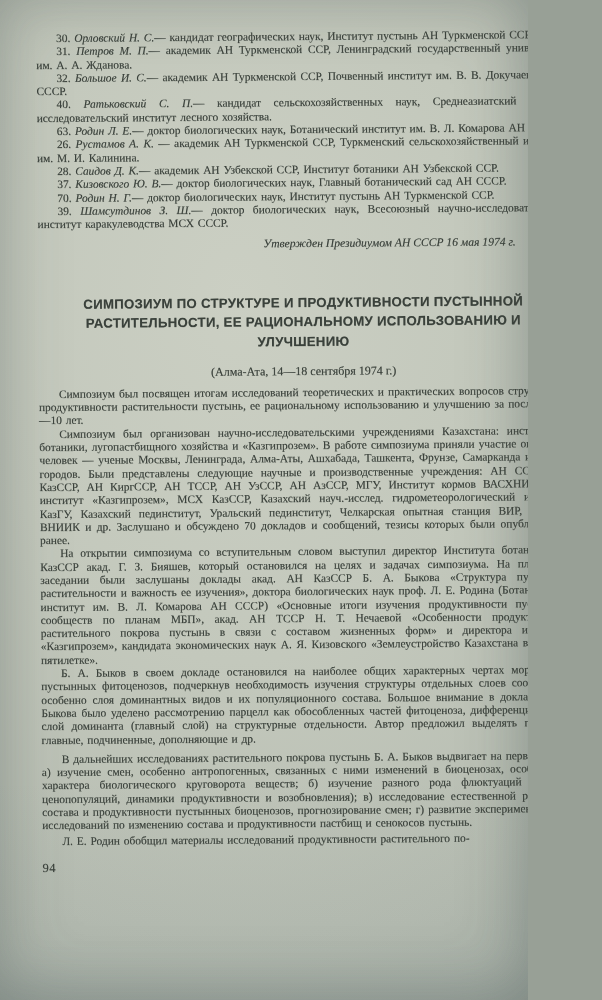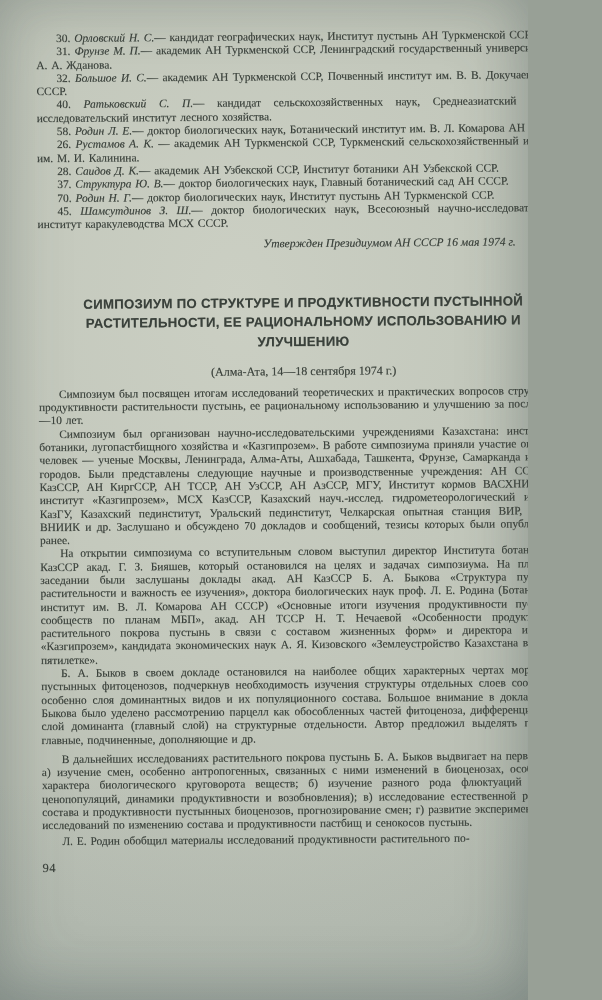--- a/index.html
+++ b/index.html
@@ -48,29 +48,29 @@
   }
 </style>
 </head>
 <body>
 
 <div class="scan">
   <div class="page-content">
 
     <section class="members">
       <p><span>30. </span><i>Орловский Н. С.</i><span>— кандидат географических наук, Институт пустынь АН Туркменской ССР.</span></p>
-      <p><span>31. </span><i>Фрунзе М. П.</i><span>— академик АН Туркменской ССР, Ленинградский государственный университет им. А. А. Жданова.</span></p>
+      <p><span>31. </span><i>Петров М. П.</i><span>— академик АН Туркменской ССР, Ленинградский государственный университет им. А. А. Жданова.</span></p>
       <p><span>32. </span><i>Большое И. С.</i><span>— академик АН Туркменской ССР, Почвенный институт им. В. В. Докучаева МСХ СССР.</span></p>
       <p><span>40. </span><i>Ратьковский С. П.</i><span>— кандидат сельскохозяйственных наук, Среднеазиатский научно-исследовательский институт лесного хозяйства.</span></p>
-      <p><span>58. </span><i>Родин Л. Е.</i><span>— доктор биологических наук, Ботанический институт им. В. Л. Комарова АН СССР.</span></p>
+      <p><span>63. </span><i>Родин Л. Е.</i><span>— доктор биологических наук, Ботанический институт им. В. Л. Комарова АН СССР.</span></p>
       <p><span>26. </span><i>Рустамов А. К.</i><span> — академик АН Туркменской ССР, Туркменский сельскохозяйственный институт им. М. И. Калинина.</span></p>
       <p><span>28. </span><i>Саидов Д. К.</i><span>— академик АН Узбекской ССР, Институт ботаники АН Узбекской ССР.</span></p>
-      <p><span>37. </span><i>Структура Ю. В.</i><span>— доктор биологических наук, Главный ботанический сад АН СССР.</span></p>
+      <p><span>37. </span><i>Кизовского Ю. В.</i><span>— доктор биологических наук, Главный ботанический сад АН СССР.</span></p>
       <p><span>70. </span><i>Родин Н. Г.</i><span>— доктор биологических наук, Институт пустынь АН Туркменской ССР.</span></p>
-      <p><span>45. </span><i>Шамсутдинов З. Ш.</i><span>— доктор биологических наук, Всесоюзный научно-исследовательский институт каракулеводства МСХ СССР.</span></p>
+      <p><span>39. </span><i>Шамсутдинов З. Ш.</i><span>— доктор биологических наук, Всесоюзный научно-исследовательский институт каракулеводства МСХ СССР.</span></p>
     </section>
 
     <p class="approval">Утвержден Президиумом АН СССР 16 мая 1974 г.</p>
 
     <h1 class="title">СИМПОЗИУМ ПО СТРУКТУРЕ И ПРОДУКТИВНОСТИ ПУСТЫННОЙ РАСТИТЕЛЬНОСТИ, ЕЕ РАЦИОНАЛЬНОМУ ИСПОЛЬЗОВАНИЮ И УЛУЧШЕНИЮ</h1>
 
     <p class="subtitle">(Алма-Ата, 14—18 сентября 1974 г.)</p>
 
     <section class="body">
       <p>Симпозиум был посвящен итогам исследований теоретических и практических вопросов структуры и продуктивности растительности пустынь, ее рациональному использованию и улучшению за последние 5—10 лет.</p>

